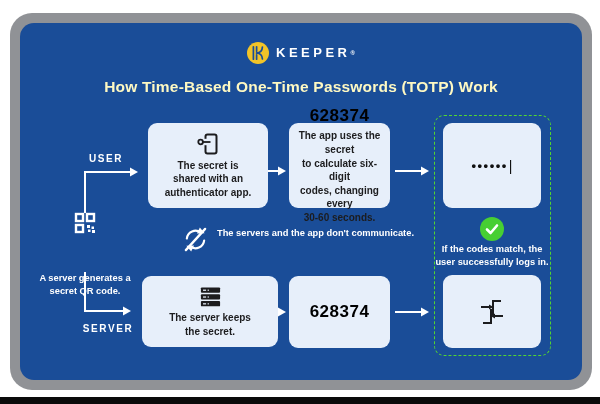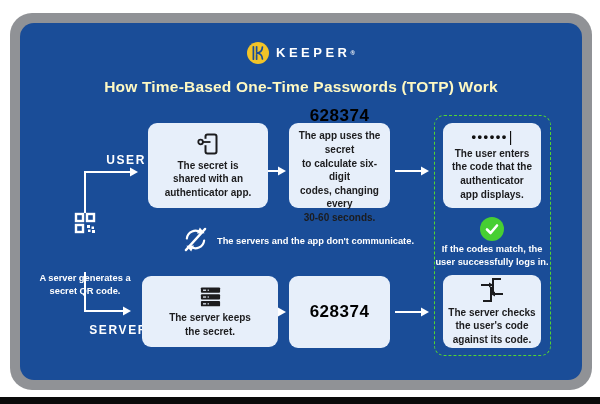--- a/index.html
+++ b/index.html
@@ -23,27 +23,27 @@
   #card-u1{left:128px;top:100px;width:120px;height:85px;}
   #card-u2{left:269px;top:100px;width:101px;height:85px;}
   #card-u3{left:423px;top:100px;width:98px;height:85px;}
   #card-s1{left:122px;top:253px;width:136px;height:71px;}
   #card-s2{left:269px;top:253px;width:101px;height:72px;}
   #card-s3{left:423px;top:252px;width:98px;height:73px;}
   
   .dashed-zone{position:absolute;left:414px;top:92px;width:117px;height:241px;border:1.6px dashed #52d630;border-radius:10px;box-sizing:border-box;}
   
   .white-cap{position:absolute;color:#fff;font-size:9.3px;line-height:1.38;font-weight:600;text-align:center;white-space:pre-line;}
-  .lane-label{position:absolute;color:#fff;font-size:12px;font-weight:bold;letter-spacing:1.6px;text-align:right;}
+  .lane-label{position:absolute;color:#fff;font-size:10px;font-weight:bold;letter-spacing:1.6px;text-align:center;}
   #lane-user{left:46px;top:130px;width:80px;}
   #lane-server{left:48px;top:300px;width:80px;}
   #qr-icon{position:absolute;left:53px;top:188px;}
   #qr-cap{left:10px;top:219px;width:110px;margin-top:30px;}
   #nocomm-icon{position:absolute;left:162px;top:203px;}
-  #nocomm-cap{left:197px;top:212px;width:220px;text-align:left;}
+  #nocomm-cap{left:197px;top:204px;width:220px;text-align:left;}
   #check-icon{position:absolute;left:460px;top:194px;}
   #match-cap{left:407px;top:220px;width:130px;}
   .flow-svg{position:absolute;left:0;top:0;pointer-events:none;}
   .card-icon{flex:0 0 auto;}
 </style>
 </head>
 <body>
 
 <div class="page">
   <div class="bottom-bar"></div>
@@ -136,24 +136,20 @@
 to calculate six-digit
 codes, changing every
 30-60 seconds.</div>
       </div>
 
       <div class="card" id="card-u3">
         <div class="dots-row">
           <span class="dots">••••••</span>
             <span class="cursor">|</span>
         </div>
-        <div class="txt">The user enters
-the code that the
-authenticator
-app displays.</div>
       </div>
 
       <div class="card" id="card-s1">
         <svg class="card-icon" width="23" height="23" viewBox="0 0 24 24">
           <g fill="#1c1c1e">
             <rect x="2" y="2.5" width="20" height="5.6" rx="1"></rect>
             <rect x="2" y="9.6" width="20" height="5.6" rx="1"></rect>
             <rect x="2" y="16.7" width="20" height="5.6" rx="1"></rect>
           </g>
           <g fill="#e7effa">
@@ -179,23 +175,20 @@
             <path d="M14 16 V2 H22"></path>
             <path d="M12 10 V24 H4"></path>
             <line x1="2" y1="8" x2="10" y2="8"></line>
             <line x1="24" y1="17" x2="16" y2="17"></line>
           </g>
           <g fill="#1c1c1e">
             <polygon points="10,5.5 10,10.5 14.5,8"></polygon>
             <polygon points="16,14.5 16,19.5 11.5,17"></polygon>
           </g>
         </svg>
-        <div class="txt">The server checks
-the user's code
-against its code.</div>
       </div>
 
       <div class="dashed-zone"></div>
       <svg id="check-icon" width="24" height="24" viewBox="0 0 24 24">
         <circle cx="12" cy="12" r="12" fill="#47cf33"></circle>
         <polyline points="7,12.5 10.6,16 17,8.5" stroke="#ffffff" stroke-width="2.6" fill="none" stroke-linecap="round" stroke-linejoin="round"></polyline>
       </svg>
       <div class="white-cap" id="match-cap">If the codes match, the
 user successfully logs in.</div>
 

